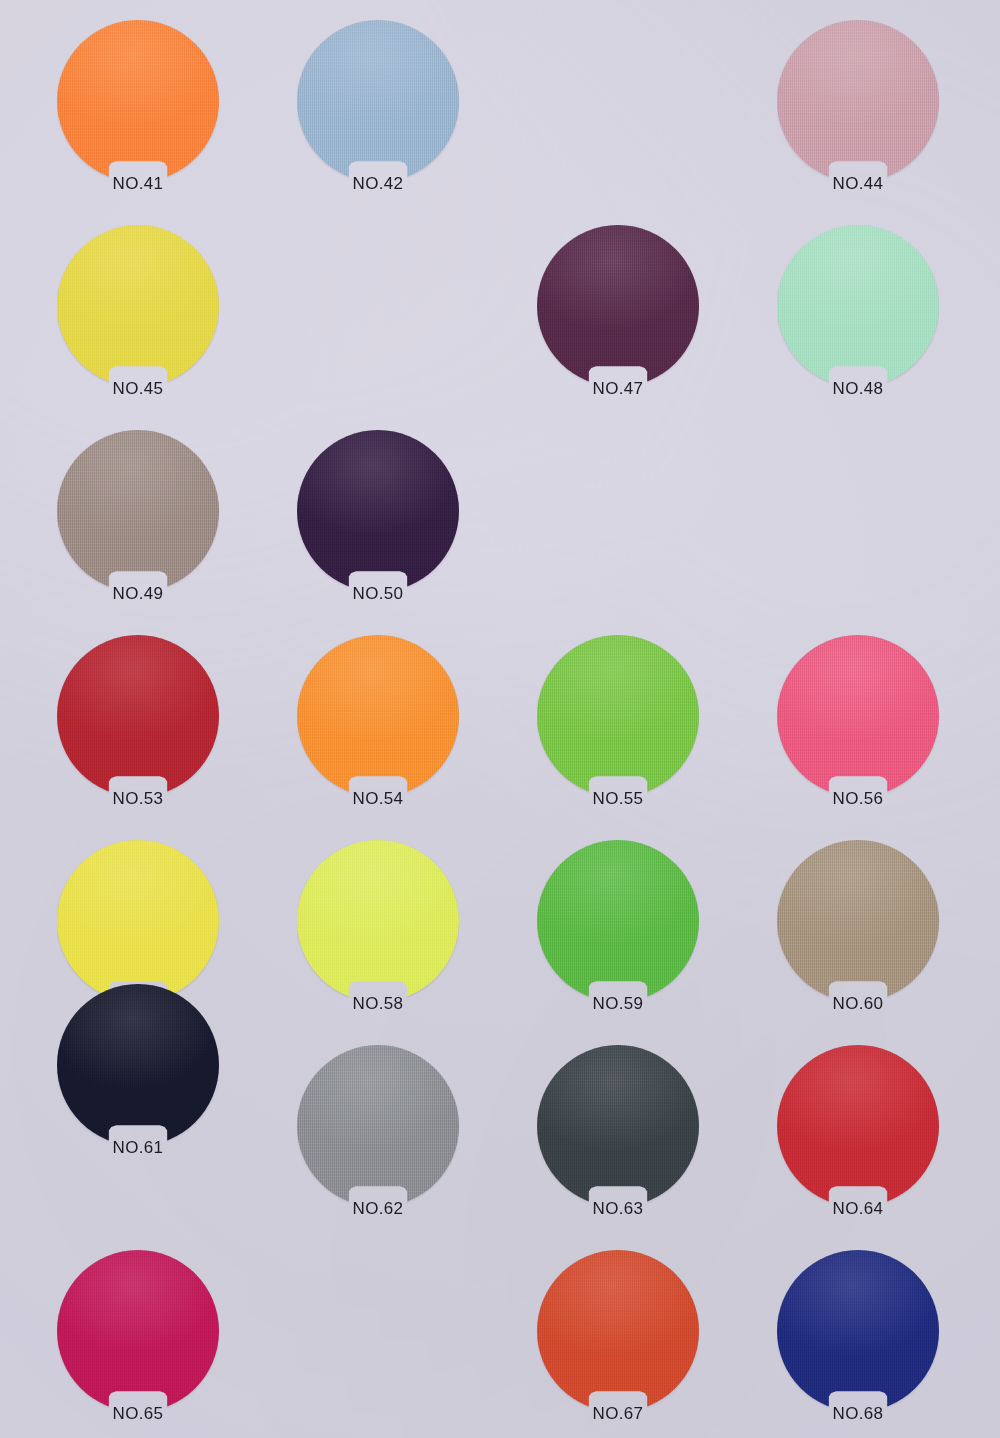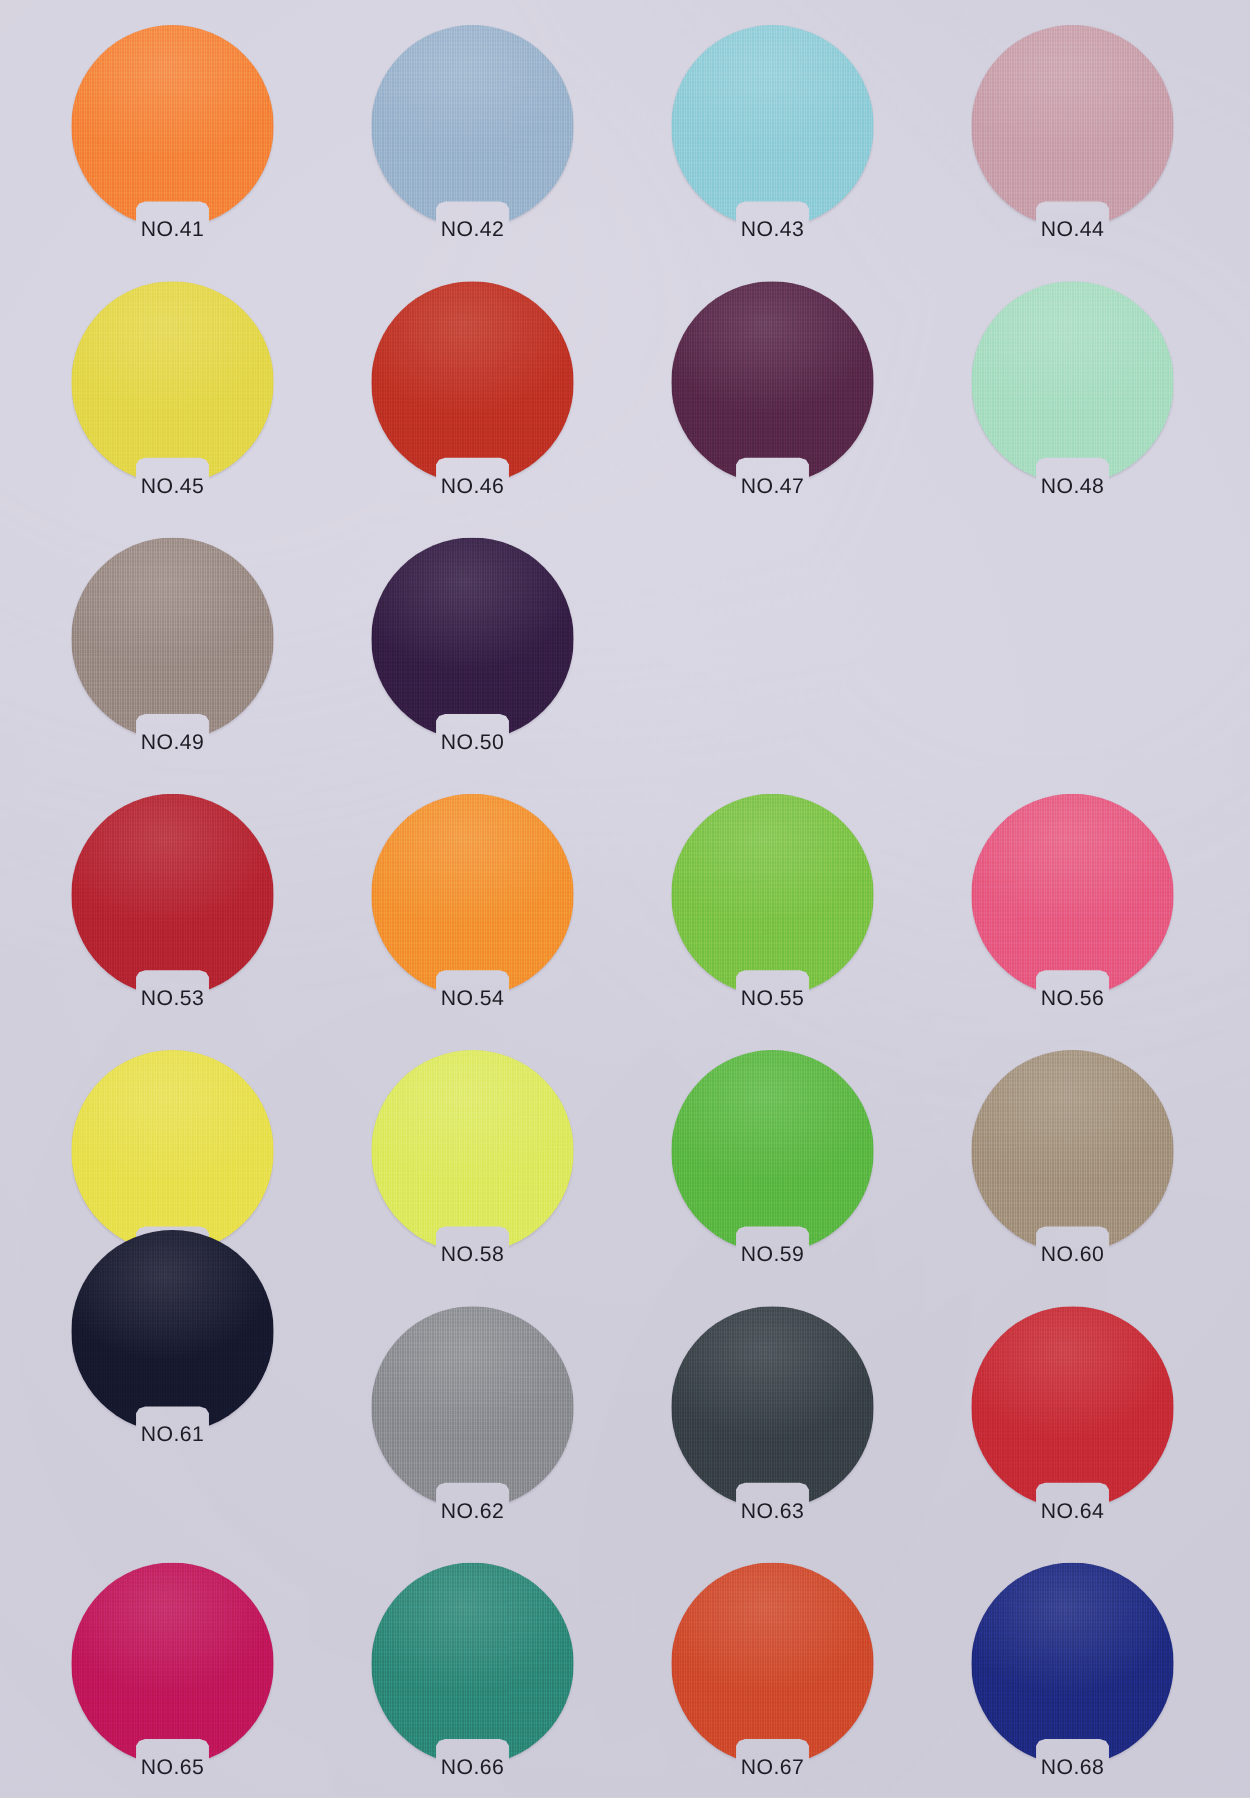--- a/index.html
+++ b/index.html
@@ -123,44 +123,32 @@
           <div class="chip" title="NO.41" style="background: rgb(245, 133, 58);"></div>
         </div>
         <div class="chip-label">NO.41</div>
       </div>
       <div class="swatch-cell" style="left: 258px; top: 20px;">
         <div class="chip-wrap">
           <div class="chip" title="NO.42" style="background: rgb(155, 180, 205);"></div>
         </div>
         <div class="chip-label">NO.42</div>
       </div>
-      <div class="swatch-cell" style="left: 498px; top: 20px;">
-        <div class="chip-wrap">
-          <div class="chip" title="NO.43" style="background: rgb(144, 205, 216);"></div>
-        </div>
-        <div class="chip-label">NO.43</div>
-      </div>
       <div class="swatch-cell" style="left: 738px; top: 20px;">
         <div class="chip-wrap">
           <div class="chip" title="NO.44" style="background: rgb(201, 160, 171);"></div>
         </div>
         <div class="chip-label">NO.44</div>
       </div>
       <div class="swatch-cell" style="left: 18px; top: 225px;">
         <div class="chip-wrap">
           <div class="chip" title="NO.45" style="background: rgb(228, 215, 73);"></div>
         </div>
         <div class="chip-label">NO.45</div>
       </div>
-      <div class="swatch-cell" style="left: 258px; top: 225px;">
-        <div class="chip-wrap">
-          <div class="chip" title="NO.46" style="background: rgb(191, 50, 36);"></div>
-        </div>
-        <div class="chip-label">NO.46</div>
-      </div>
       <div class="swatch-cell" style="left: 498px; top: 225px;">
         <div class="chip-wrap">
           <div class="chip" title="NO.47" style="background: rgb(88, 40, 74);"></div>
         </div>
         <div class="chip-label">NO.47</div>
       </div>
       <div class="swatch-cell" style="left: 738px; top: 225px;">
         <div class="chip-wrap">
           <div class="chip" title="NO.48" style="background: rgb(168, 221, 193);"></div>
         </div>
@@ -248,26 +236,20 @@
         <div class="chip-wrap">
           <div class="chip" title="NO.64" style="background: rgb(199, 43, 53);"></div>
         </div>
         <div class="chip-label">NO.64</div>
       </div>
       <div class="swatch-cell" style="left: 18px; top: 1250px;">
         <div class="chip-wrap">
           <div class="chip" title="NO.65" style="background: rgb(192, 22, 90);"></div>
         </div>
         <div class="chip-label">NO.65</div>
-      </div>
-      <div class="swatch-cell" style="left: 258px; top: 1250px;">
-        <div class="chip-wrap">
-          <div class="chip" title="NO.66" style="background: rgb(45, 136, 120);"></div>
-        </div>
-        <div class="chip-label">NO.66</div>
       </div>
       <div class="swatch-cell" style="left: 498px; top: 1250px;">
         <div class="chip-wrap">
           <div class="chip" title="NO.67" style="background: rgb(207, 74, 44);"></div>
         </div>
         <div class="chip-label">NO.67</div>
       </div>
       <div class="swatch-cell" style="left: 738px; top: 1250px;">
         <div class="chip-wrap">
           <div class="chip" title="NO.68" style="background: rgb(30, 42, 130);"></div>

